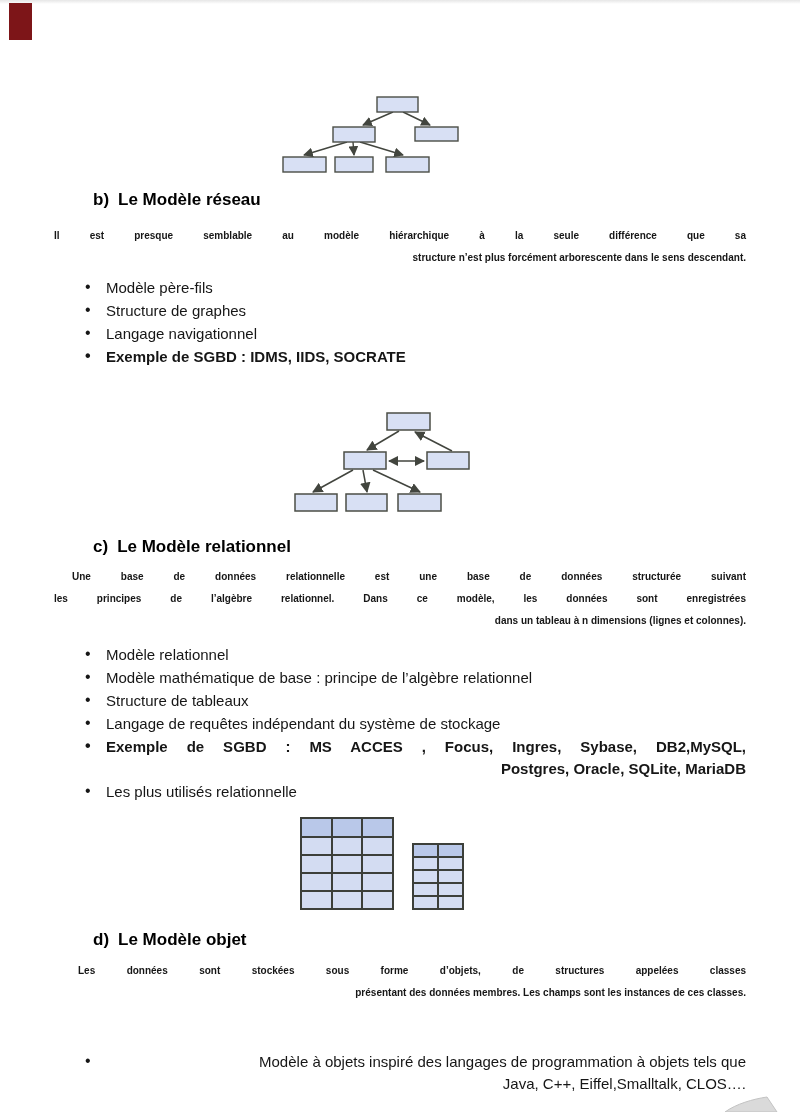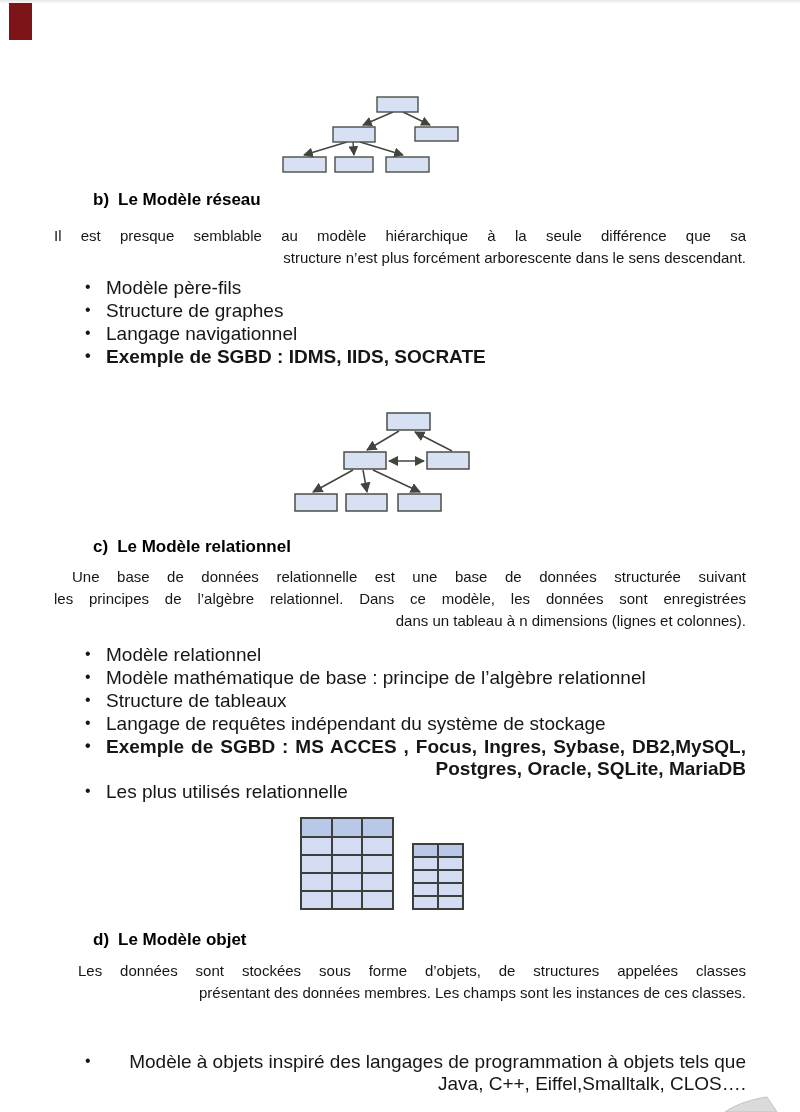--- a/index.html
+++ b/index.html
@@ -7,27 +7,27 @@
     width:800px; height:1112px; position:relative; overflow:hidden;
     background:#ffffff; color:#161616;
     font-family:"Liberation Sans", sans-serif;
   }
   .top-shade { position:absolute; left:0; top:0; width:800px; height:4px;
     background:linear-gradient(#e6e6e6,#ffffff); }
   .corner-mark { position:absolute; left:9px; top:3px; width:23px; height:37px;
     background:#7d1518; }
   .hdg { position:absolute; left:93px; margin:0; font-size:17px; line-height:20px;
     font-weight:bold; color:#000; display:flex; gap:9px; }
-  .para { position:absolute; left:54px; width:692px; font-size:15px; line-height:22px; }
+  .para { position:absolute; left:54px; width:692px; font-size:10px; line-height:22px;font-weight:bold; }
   .jline { text-align:justify; text-align-last:justify; }
   .lline { text-align:right; }
   .ind18 { text-indent:18px; }
   .ind24 { text-indent:24px; }
   .blist { position:absolute; left:54px; width:692px; margin:0; padding:0;
-    list-style:none; font-size:19px; line-height:22px; }
+    list-style:none; font-size:15px; line-height:22px; }
   .blist li { position:relative; padding-left:52px; margin-bottom:1px; }
   .blist li::before { content:"\2022"; position:absolute; left:31px; top:-1px;
     font-size:16px; }
   .bold { font-weight:bold; }
   .diag { position:absolute; }
   .fig-table { position:absolute; border-collapse:collapse; table-layout:fixed; }
   .fig-table td { border:2px solid #3c3f3a; padding:0; }
   .t-hd { background:#b9c8e9; }
   .t-bd { background:#d3dcf2; }
   .watermark { position:absolute; left:722px; top:1095px; }

